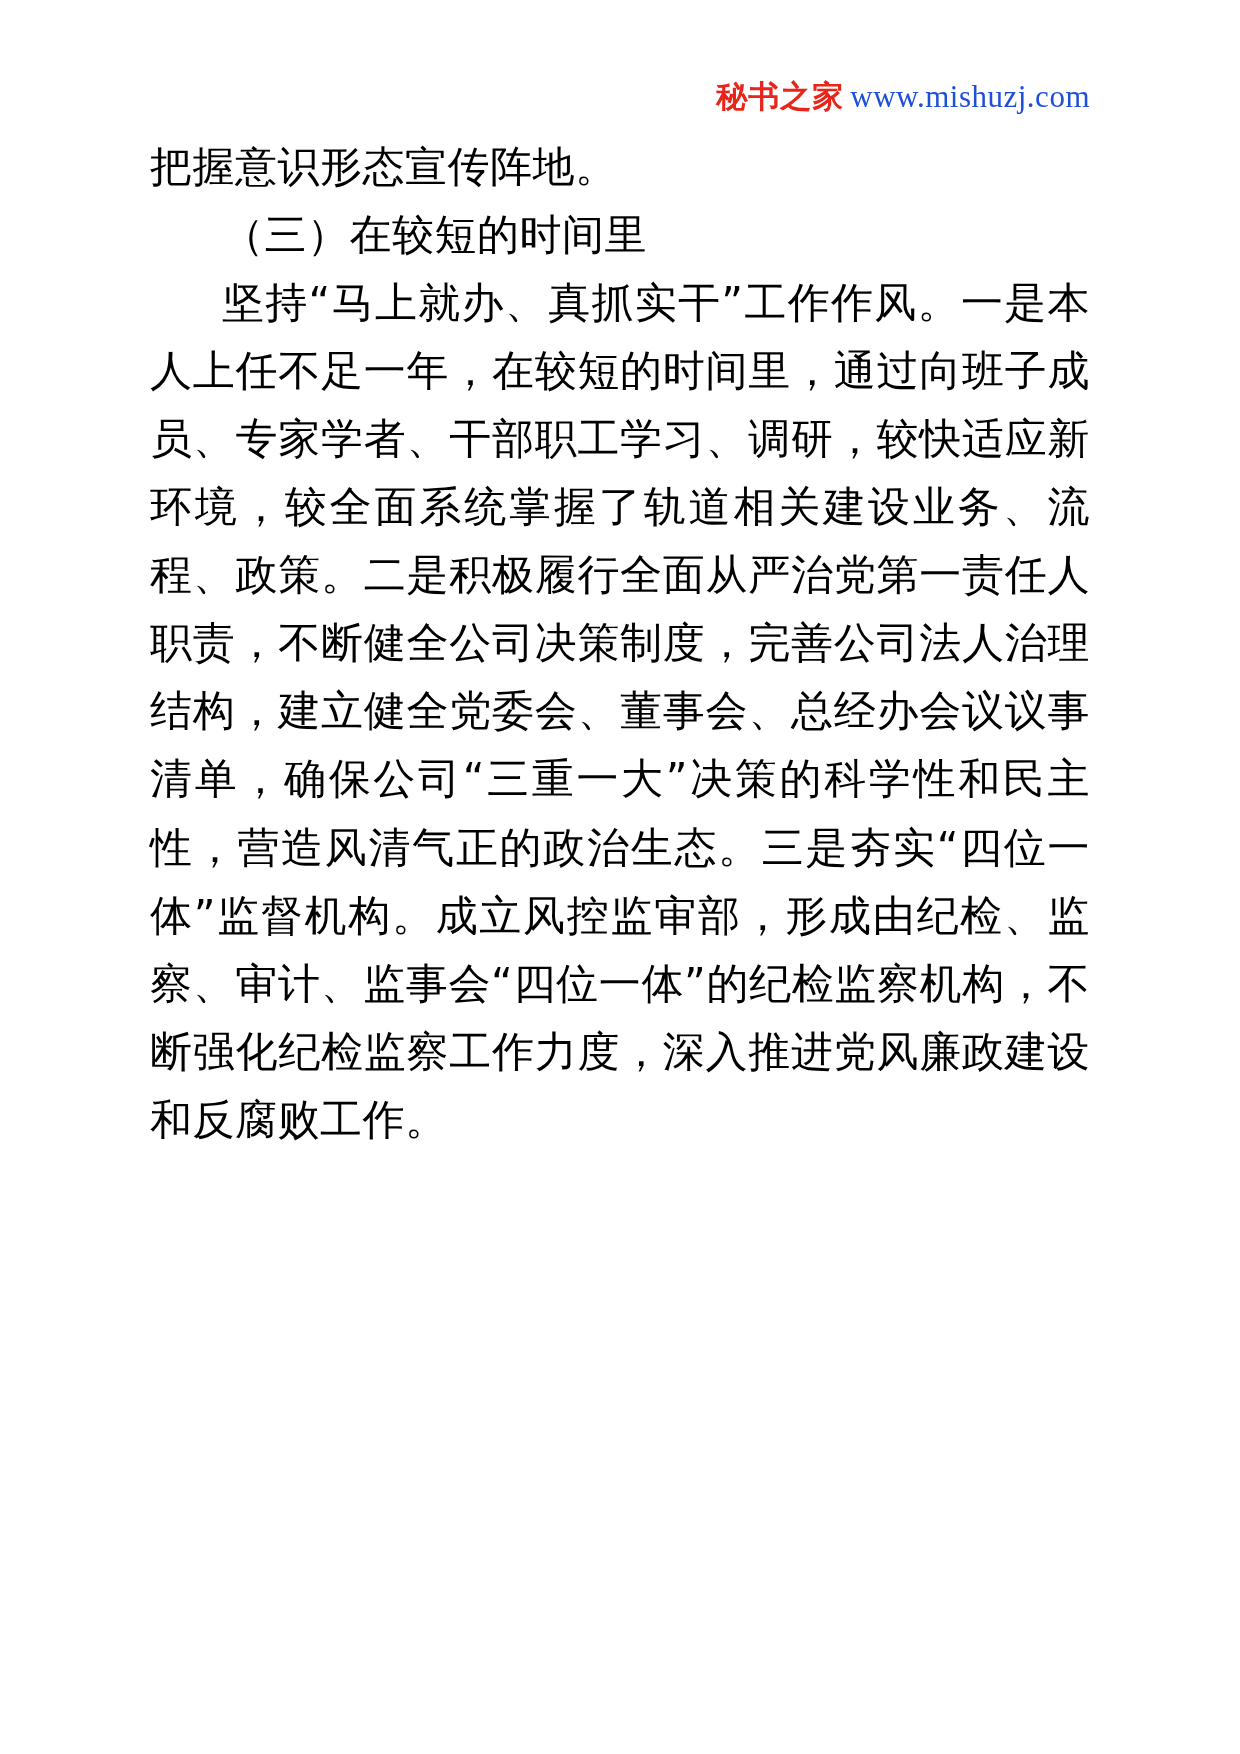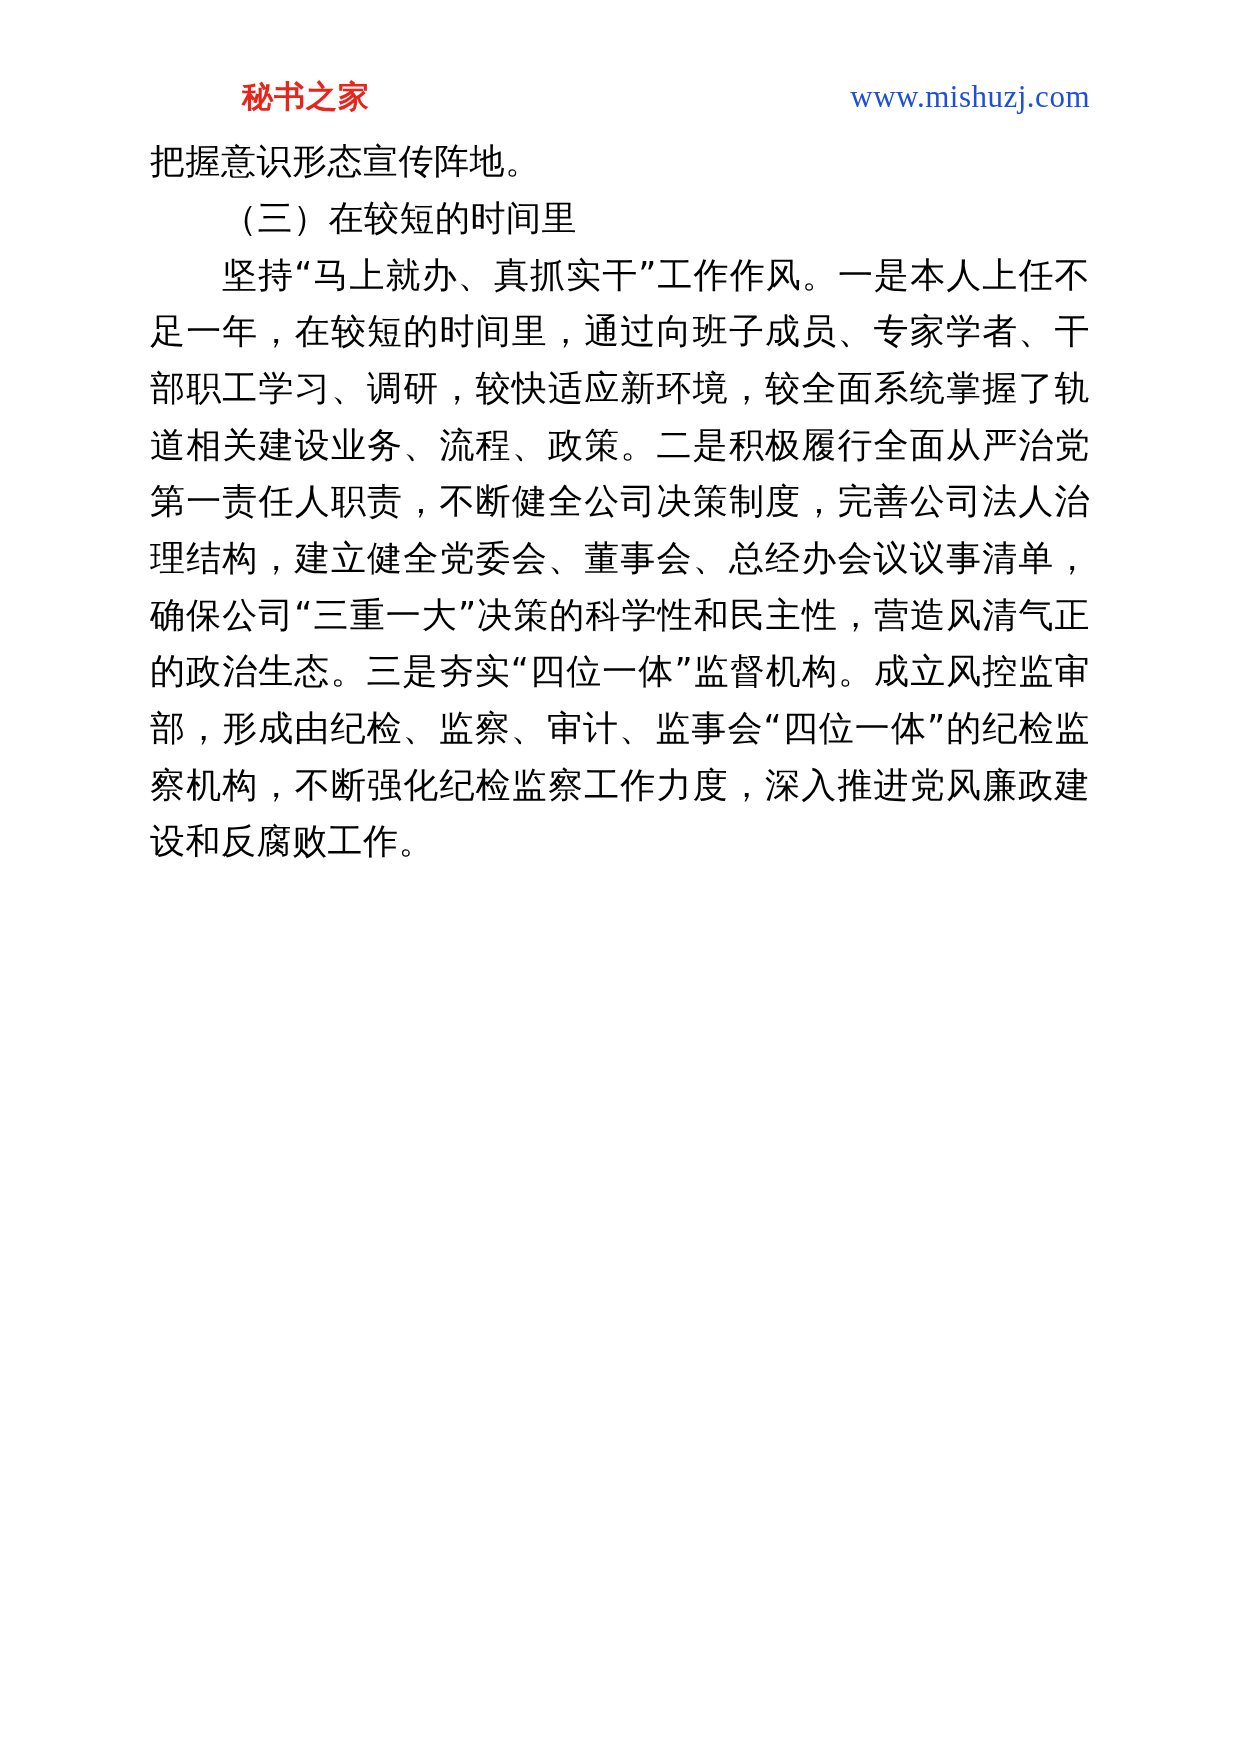--- a/index.html
+++ b/index.html
@@ -16,21 +16,21 @@
   .page {
     width: 1240px;
     height: 1754px;
     box-sizing: border-box;
     padding: 78px 150px 0 150px;
     position: relative;
   }
   .watermark {
     display: flex;
     align-items: baseline;
-    justify-content: space-between;
+    justify-content: flex-end;
     font-size: 31px;
     line-height: 1.2;
     white-space: nowrap;
     margin-left: 92px;
     margin-bottom: 18px;
   }
   .wm-brand {
     color: #e8251a;
     font-weight: 700;
     letter-spacing: 1px;
@@ -42,21 +42,21 @@
   }
   .wm-url {
     color: #1d4fd8;
     font-weight: 400;
     letter-spacing: 0.5px;
     margin-left: 6px;
     font-family: Liberation Serif, serif;
   }
   .body-text p {
     margin: 0;
-    font-size: 35px;
+    font-size: 42px;
     line-height: 1.62;
     color: #000000;
     text-align: justify;
     text-justify: inter-ideograph;
     letter-spacing: 0.5px;
   }
   .indent {
     text-indent: 72px;
   }
 </style>

